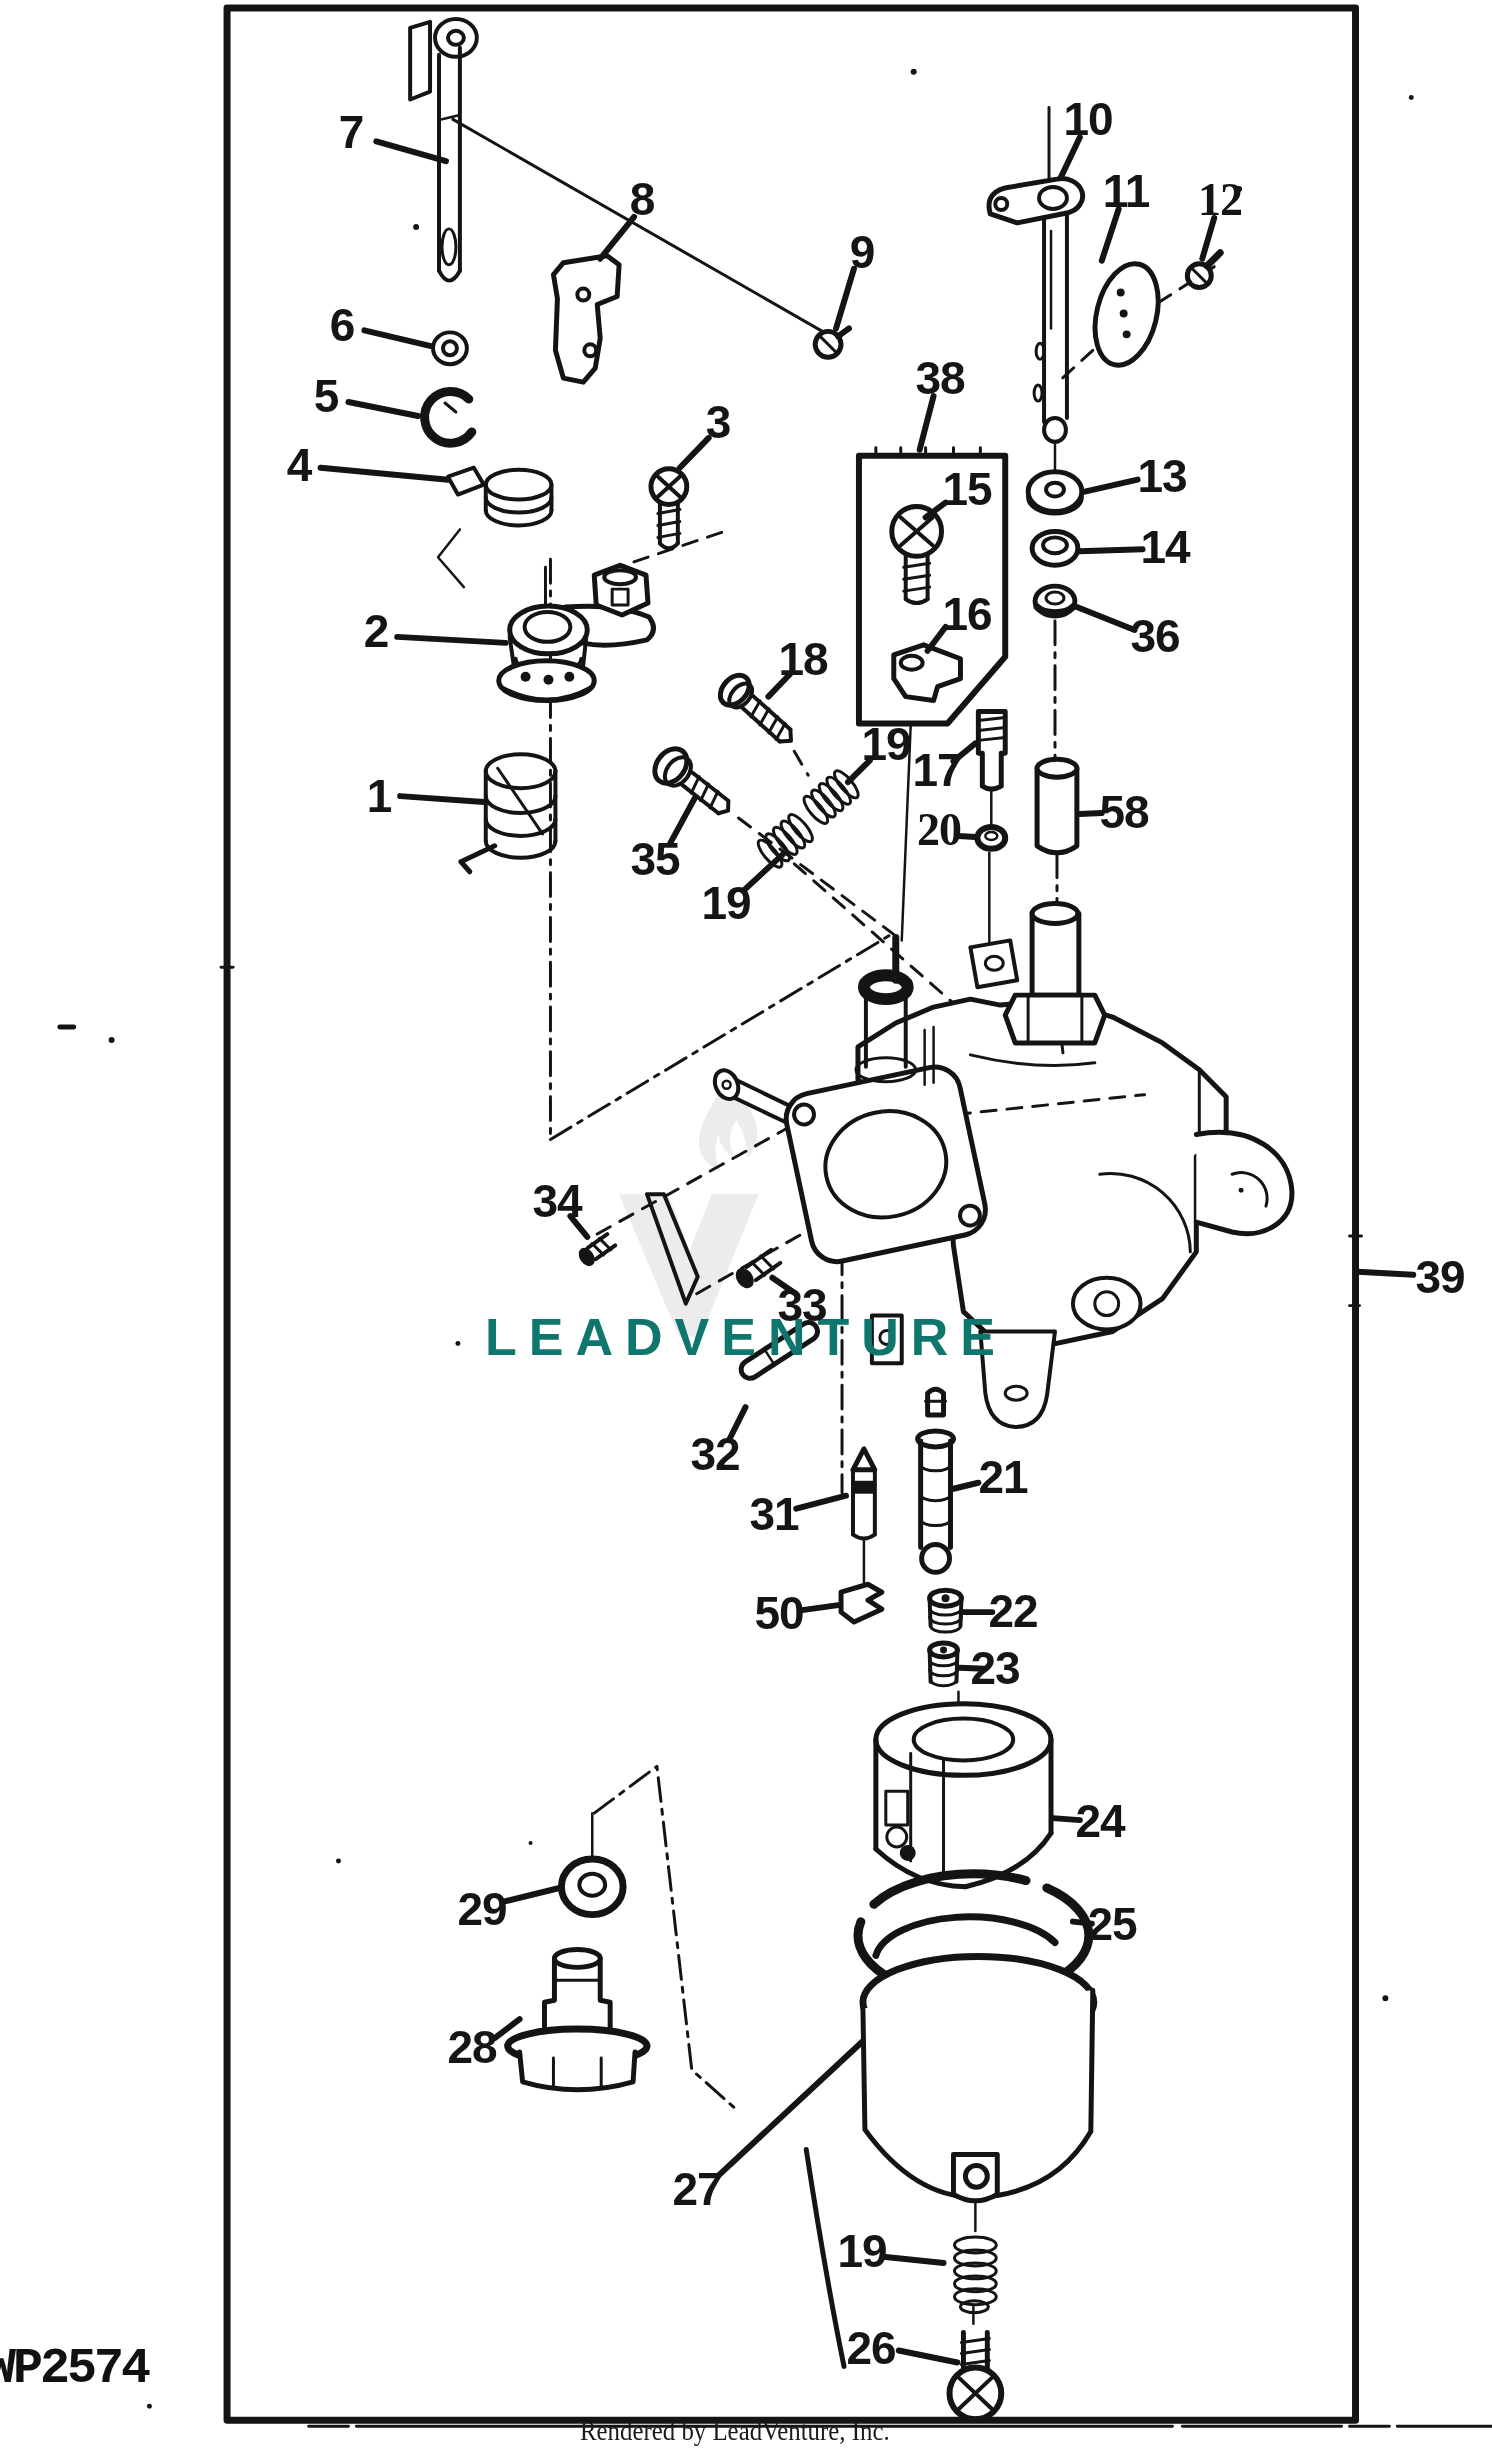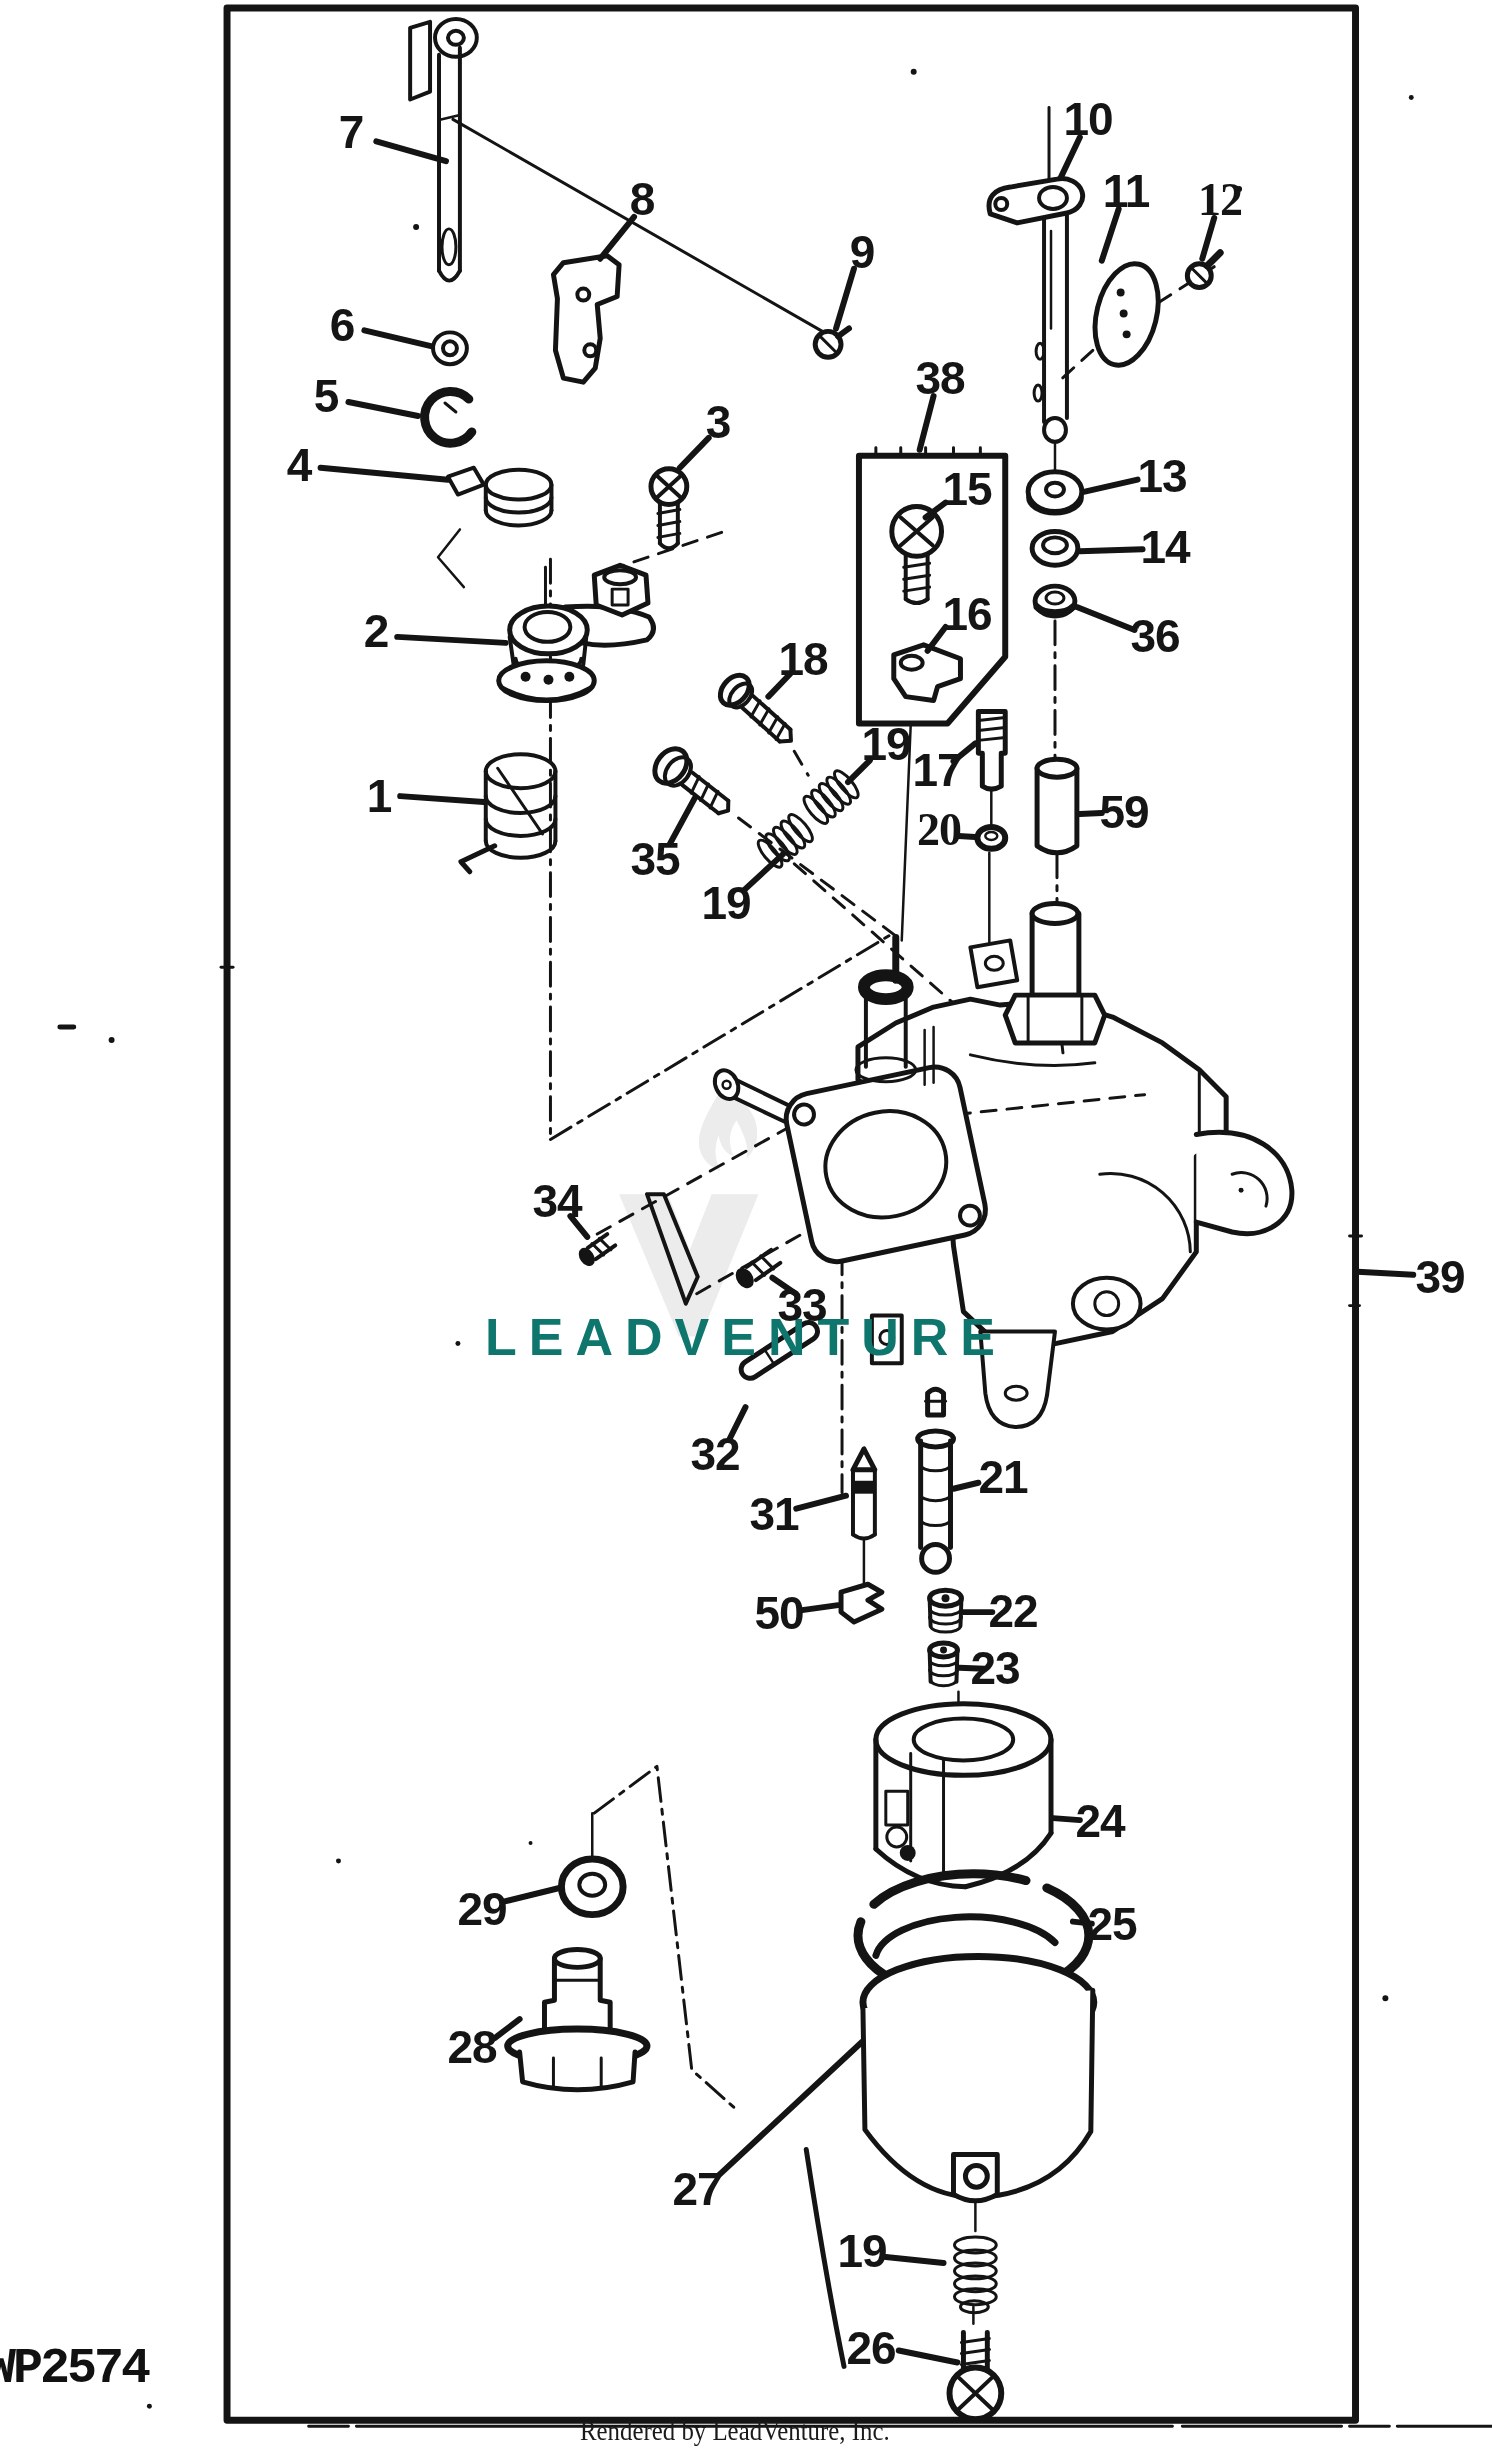--- a/index.html
+++ b/index.html
@@ -537,21 +537,21 @@
       <span class="callout" style="left: 697px; top: 2189px; text-align: center;">27</span>
       <span class="callout" style="left: 472px; top: 2047px;">28</span>
       <span class="callout" style="left: 482px; top: 1909px;">29</span>
       <span class="callout" style="left: 779px; top: 1613px;">50</span>
       <span class="callout" style="left: 774px; top: 1514px;">31</span>
       <span class="callout" style="left: 715px; top: 1454px;">32</span>
       <span class="callout" style="left: 802px; top: 1305px;">33</span>
       <span class="callout" style="left: 557px; top: 1201px;">34</span>
       <span class="callout" style="left: 655px; top: 859px;">35</span>
       <span class="callout" style="left: 1155px; top: 636px;">36</span>
-      <span class="callout" style="left: 1124px; top: 812px;">59</span>
+      <span class="callout" style="left: 1124px; top: 812px;">58</span>
       <span class="callout" style="left: 940px; top: 378px;">38</span>
       <span class="callout" style="left: 1440px; top: 1277px;">39</span>
       <span class="callout" style="left: 726px; top: 903px;">19</span>
       <span class="callout" style="left: 862px; top: 2251px;">19</span>
     </div>
 
 <div class="drawing-number">WP2574</div>
 <div class="footer">Rendered by LeadVenture, Inc.</div>
 
 </div>

